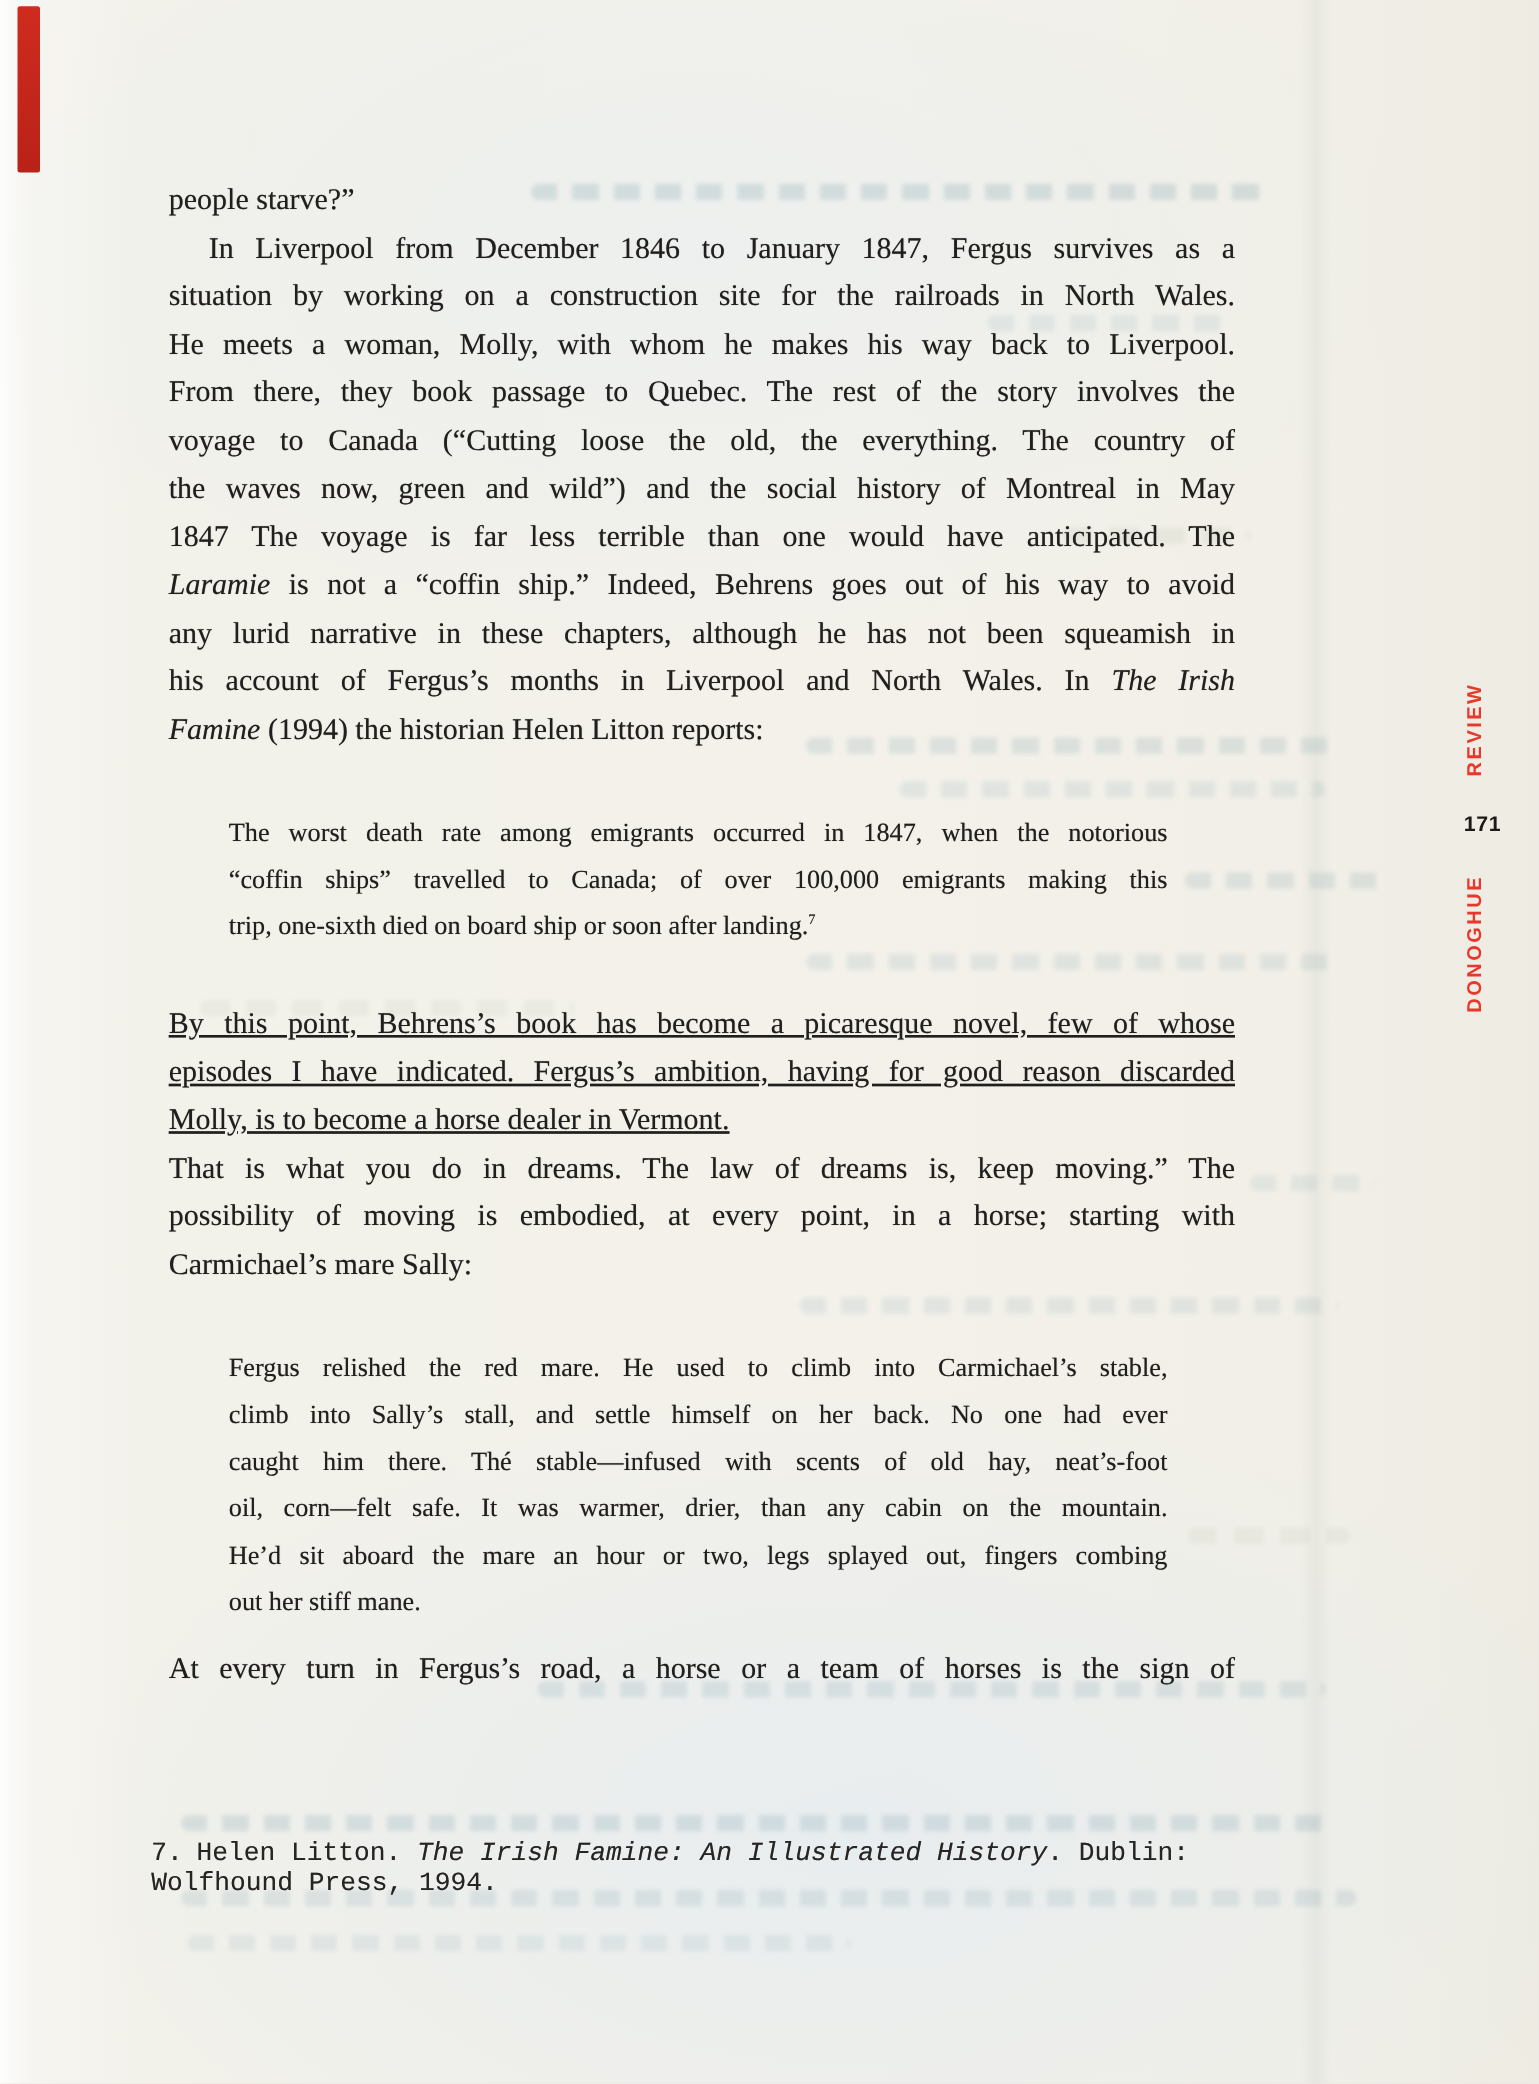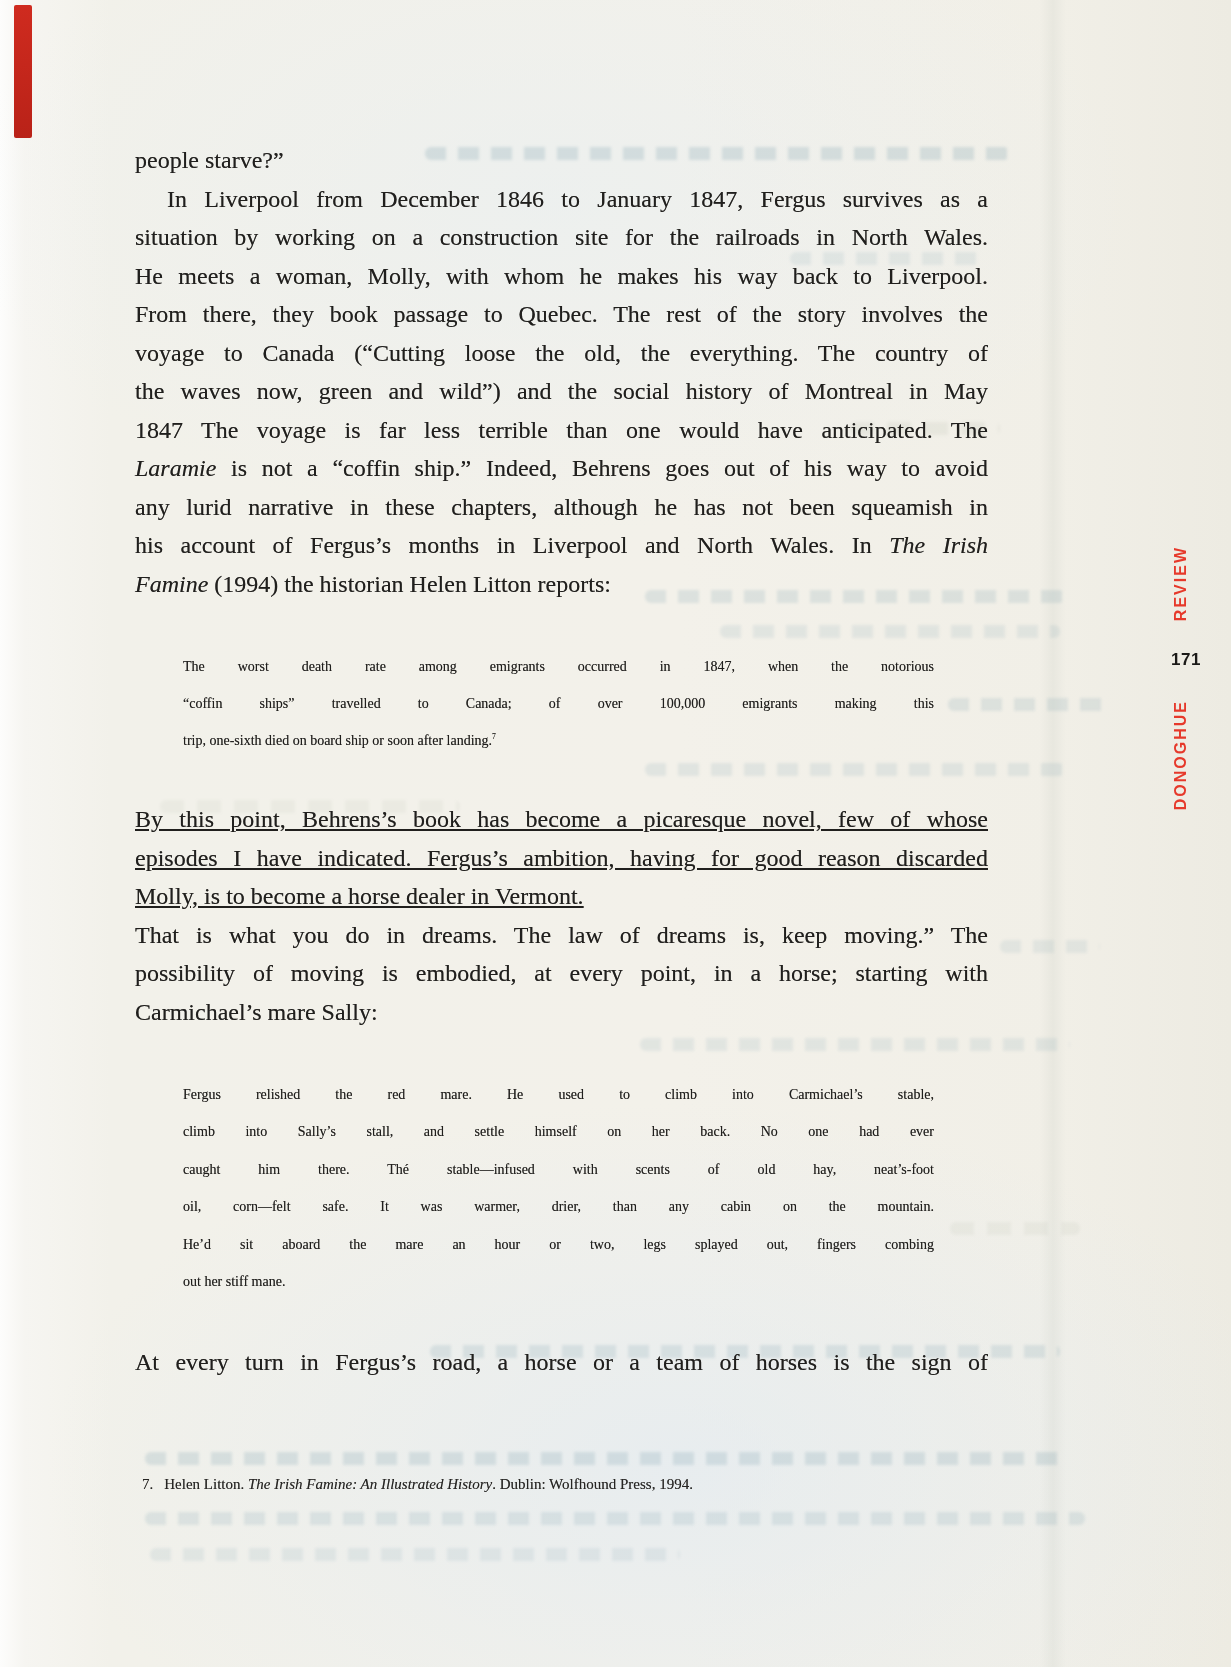--- a/index.html
+++ b/index.html
@@ -18,28 +18,28 @@
     background:linear-gradient(180deg,#cf2b1f,#b92218); border-radius:2px; }
   
   .textcol { position:absolute; left:135px; top:141px; width:853px;
     text-shadow:0 0 0.6px rgba(30,28,25,0.55); }
   .line { font-size:24px; line-height:38.5px; text-align:justify; text-align-last:justify; }
   .line.last { text-align-last:left; }
   .line.indent { text-indent:32px; }
   .it { font-style:italic; }
   sup { font-size:0.55em; vertical-align:super; line-height:0; }
   .quote { margin:45px 54px 0 48px; }
-  .quote .line { font-size:14px; line-height:37px; }
+  .quote .line { font-size:21px; line-height:37px; }
   #q2 { }
   #q2 .line { line-height:37.4px; }
   #p2 { margin-top:41px;text-decoration:underline; }
-  #p4 { margin-top:43px; }
+  #p4 { margin-top:16px; }
   
-  .footnote { position:absolute; left:142px; top:1472px; width:870px;
-    font-family:Liberation Serif, serif; font-size:15px; line-height:24px; color:#262523;
+  .footnote { position:absolute; left:121px; top:1472px; width:870px;
+    font-family:Liberation Mono, monospace; font-size:21px; line-height:24px; color:#262523;
     text-shadow:0 0 0.5px rgba(40,38,35,0.5); }
   .footnote .marker { display:inline-block; margin-right:11px; }
   
   .vlabel { position:absolute; writing-mode:vertical-rl; transform:rotate(180deg);
     font-family:"Liberation Sans", sans-serif; font-weight:bold; font-size:16px;
     letter-spacing:2px; color:#e6392b; }
   #review-label  { left:1172px; top:546px; }
   #author-label  { left:1172px; top:700px; }
   .pagenum { position:absolute; left:1171px; top:650px;
     font-family:"Liberation Sans", sans-serif; font-weight:bold; font-size:17px;

